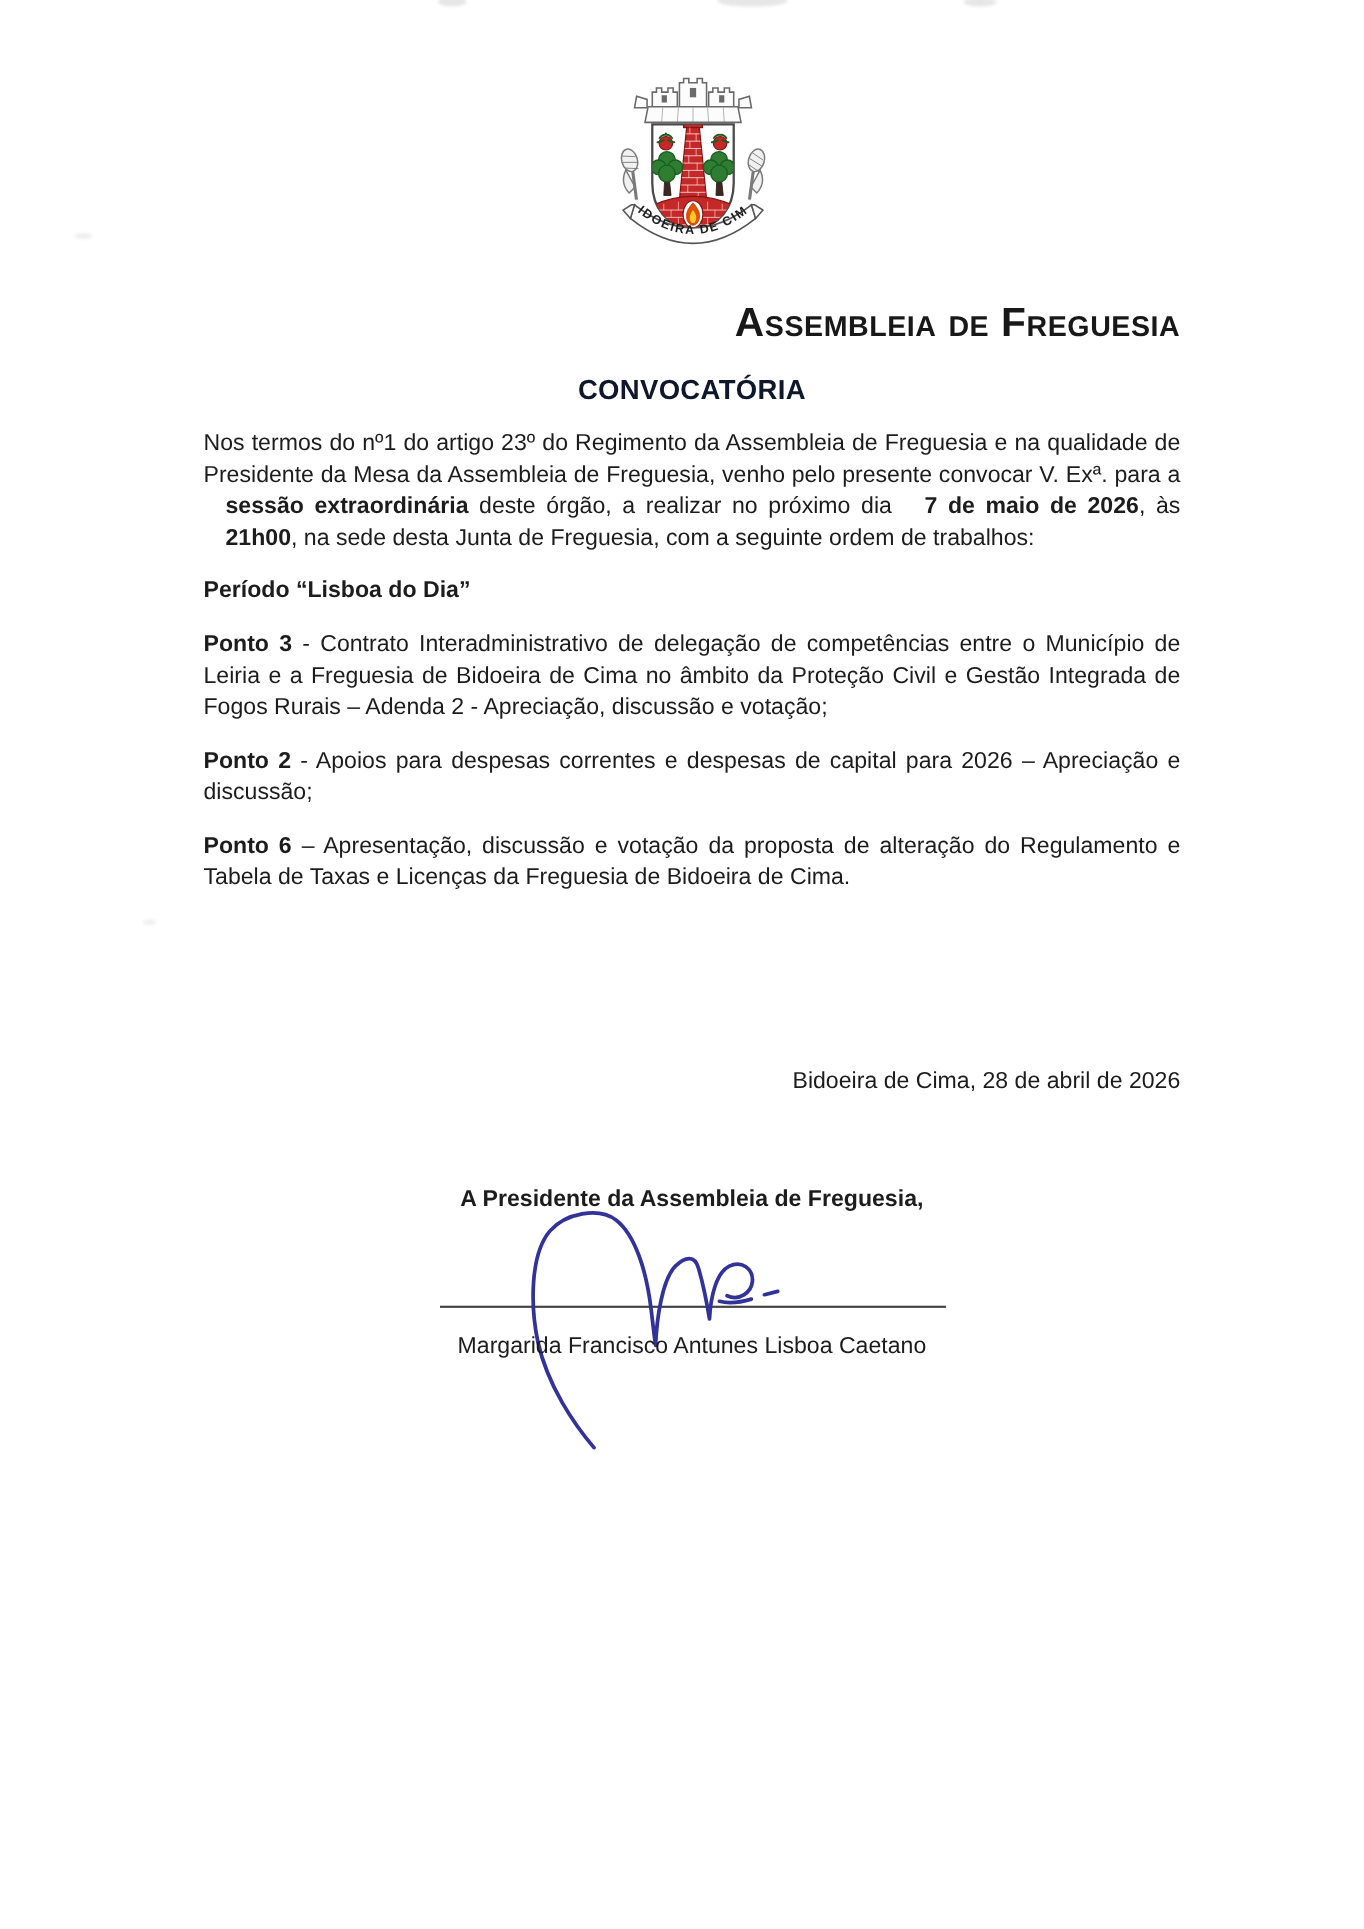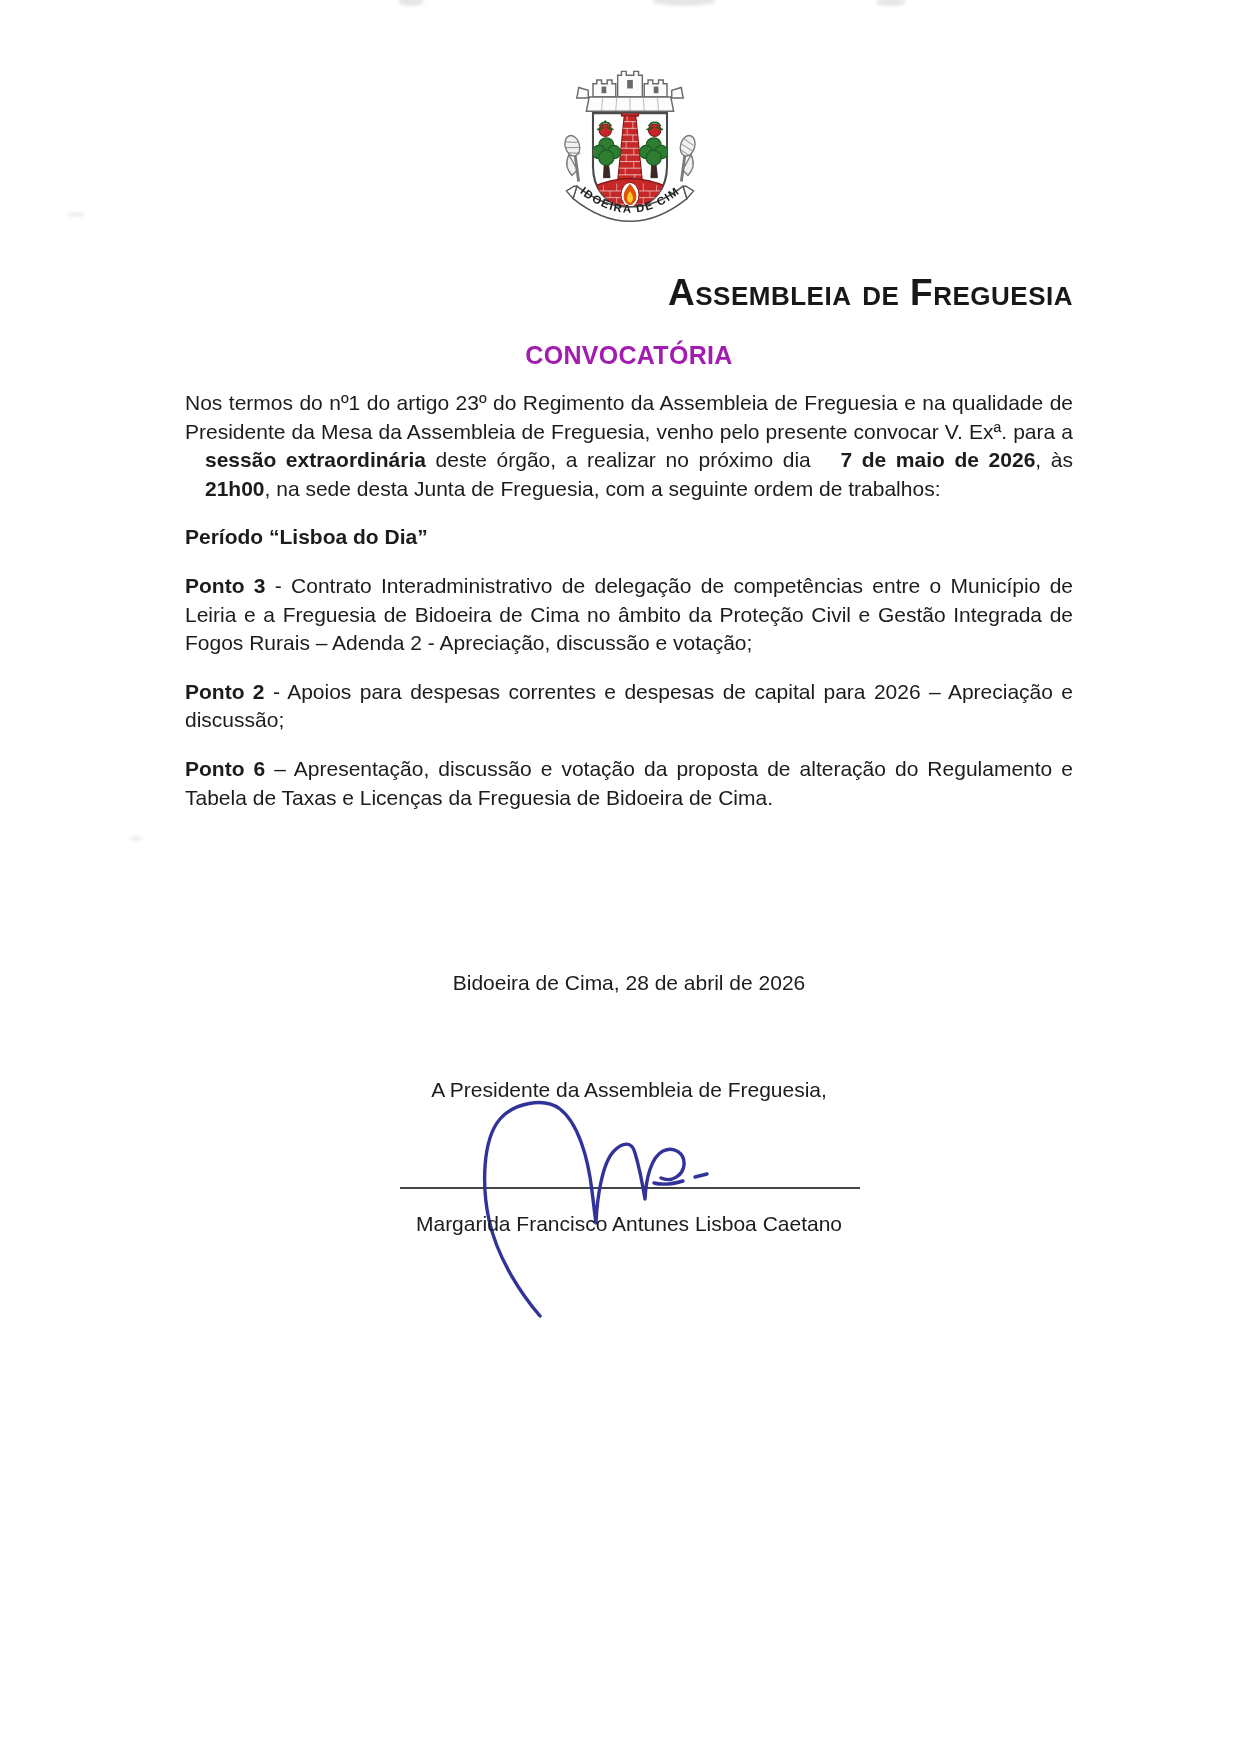--- a/index.html
+++ b/index.html
@@ -24,40 +24,40 @@
 
   .doc-title {
     position: absolute; left: 185px; top: 272px; width: 888px;
     text-align: right;
     font-size: 37px; font-weight: bold; font-variant: small-caps;
     letter-spacing: .5px; color: #181818; line-height: 42px;
   }
   .doc-subtitle {
     position: absolute; left: 185px; top: 341px; width: 888px;
     text-align: center;
-    font-size: 25px; font-weight: bold; letter-spacing: .3px; color: #a21caf;
+    font-size: 25px; font-weight: bold; letter-spacing: .3px; color: #0f172a;
   }
 
   .body-text {
     position: absolute; left: 185px; top: 389px; width: 888px;
     font-size: 21px; line-height: 28.6px; text-align: justify;
     color: #1c1c1c;
   }
   .body-text p { margin: 0 0 20px 0; }
   .period-heading { font-weight: bold; }
   .ponto-label { font-weight: bold; }
   b { font-weight: bold; margin-left: 20px; }
 
   .place-date {
     position: absolute; left: 185px; top: 971px; width: 888px;
-    text-align: center; font-size: 21px; color: #1c1c1c;
+    text-align: right; font-size: 21px; color: #1c1c1c;
   }
   .role-line {
     position: absolute; left: 185px; top: 1078px; width: 888px;
-    text-align: center; font-size: 21px; color: #1c1c1c;
+    text-align: center; font-size: 21px; color: #1c1c1c; font-weight: bold;
   }
   .signature-line {
     position: absolute; left: 400px; top: 1187px; width: 460px; height: 2px;
     background: #454545;
   }
   .signature-svg { position: absolute; left: 430px; top: 1095px; }
   .signature-name {
     position: absolute; left: 185px; top: 1212px; width: 888px;
     text-align: center; font-size: 21px; color: #1c1c1c;
   }

